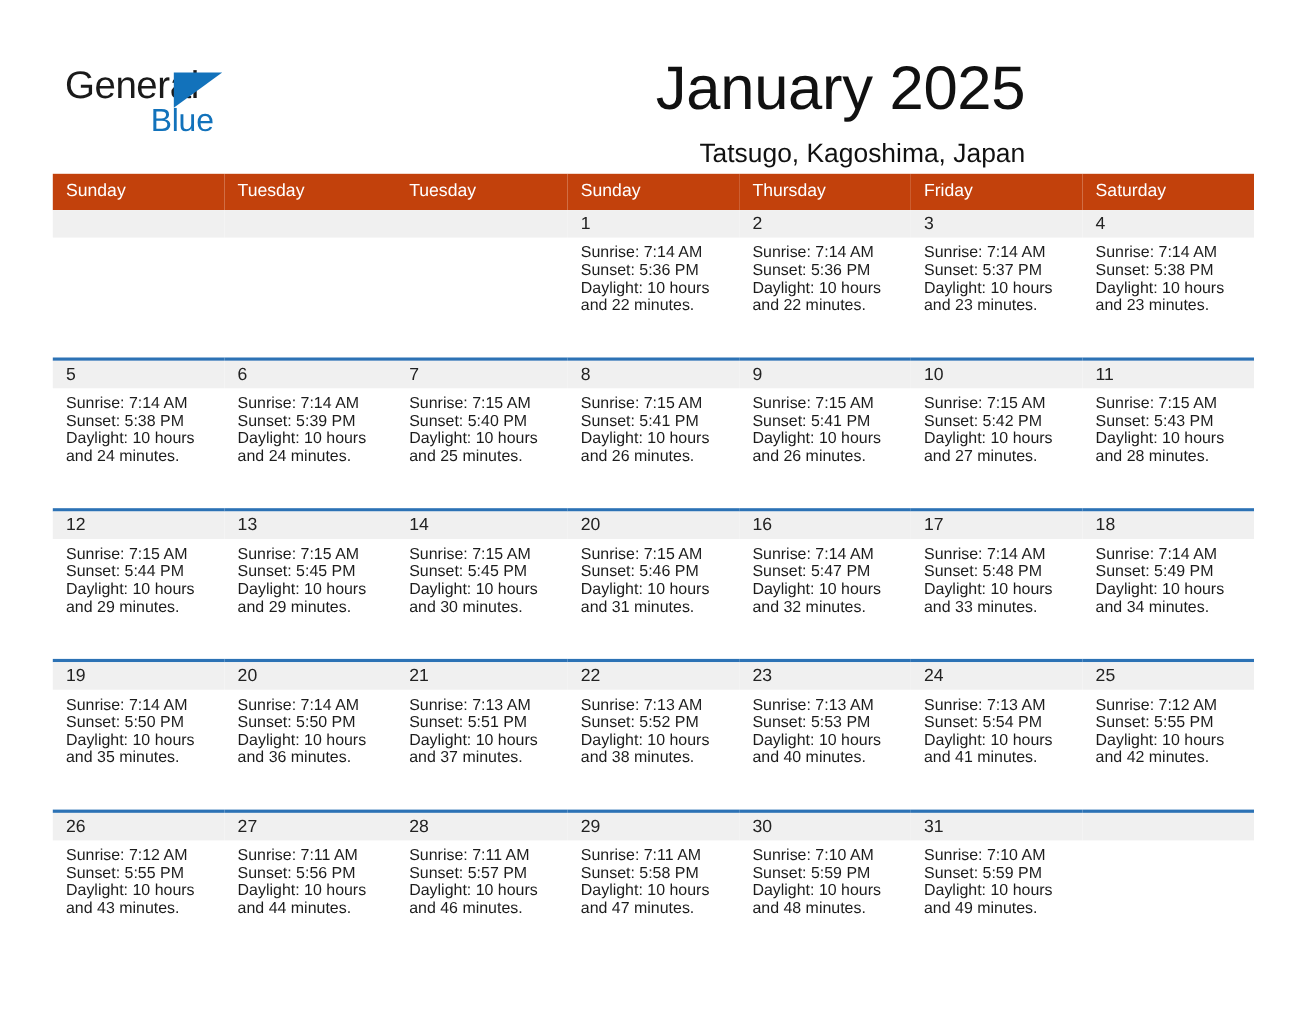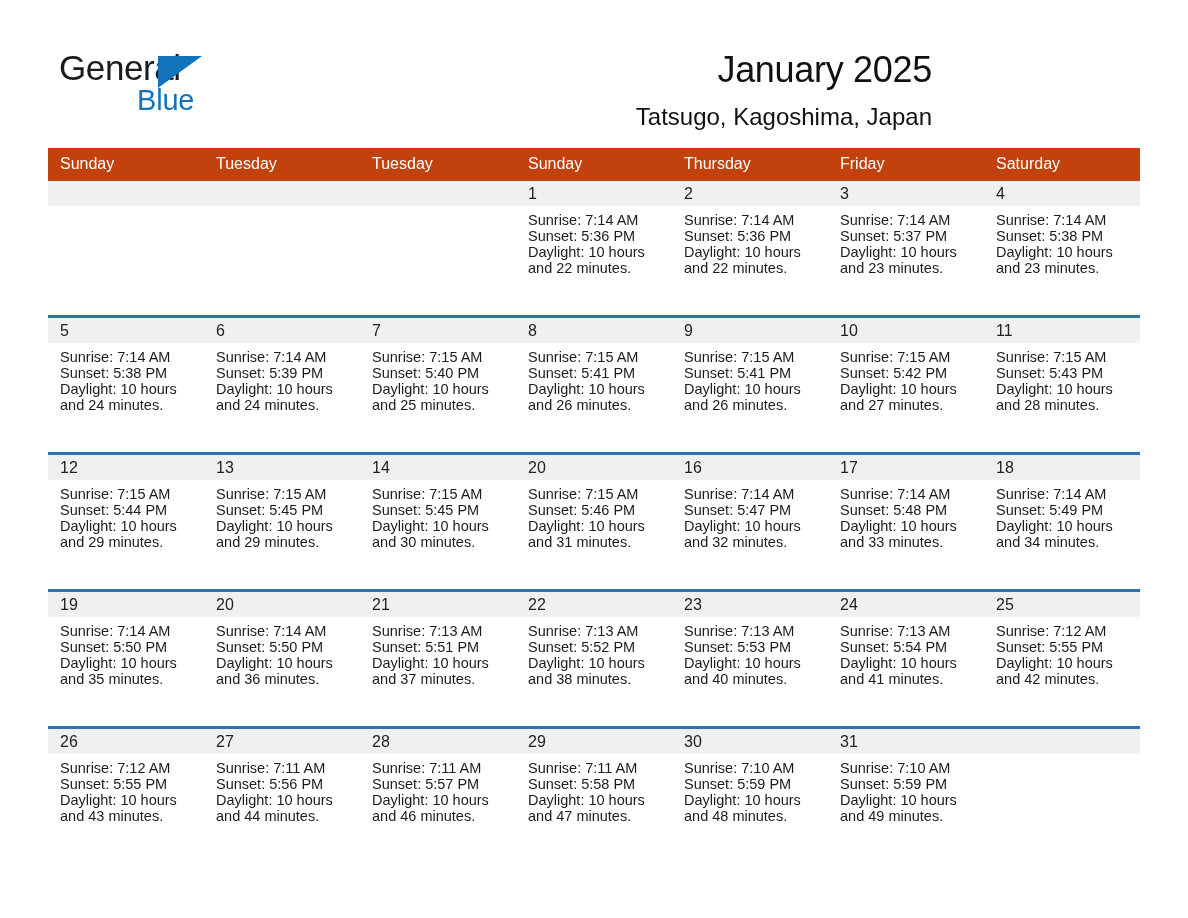--- a/index.html
+++ b/index.html
@@ -13,21 +13,21 @@
     font-family: "Liberation Sans", sans-serif;
     color: #1a1a1a;
     overflow: hidden;
   }
 
   .page {
     position: relative;
     width: 988px;
     height: 918px;
     box-sizing: border-box;
-    padding: 0 48px;
+    padding: 10px 48px;
   }
 
   
   .top {
     position: relative;
     height: 148px;
   }
 
   .brand {
     position: absolute;
@@ -64,29 +64,29 @@
     font-family: "Liberation Sans", sans-serif;
   }
 
   .title-block {
     position: absolute;
     right: 8px;
     top: 44px;
     text-align: right;
   }
   .month-title {
-    font-size: 36px;
+    font-size: 56px;
     line-height: 52px;
     font-weight: normal;
     color: #111111;
     letter-spacing: -0.3px;
     white-space: nowrap;
   }
   .location {
-    margin-top: 7px;
+    margin-top: 20px;
     font-size: 24px;
     line-height: 28px;
     color: #111111;
     white-space: nowrap;
   }
 
   
   .calendar {
     width: 1092px;
     border-collapse: collapse;

